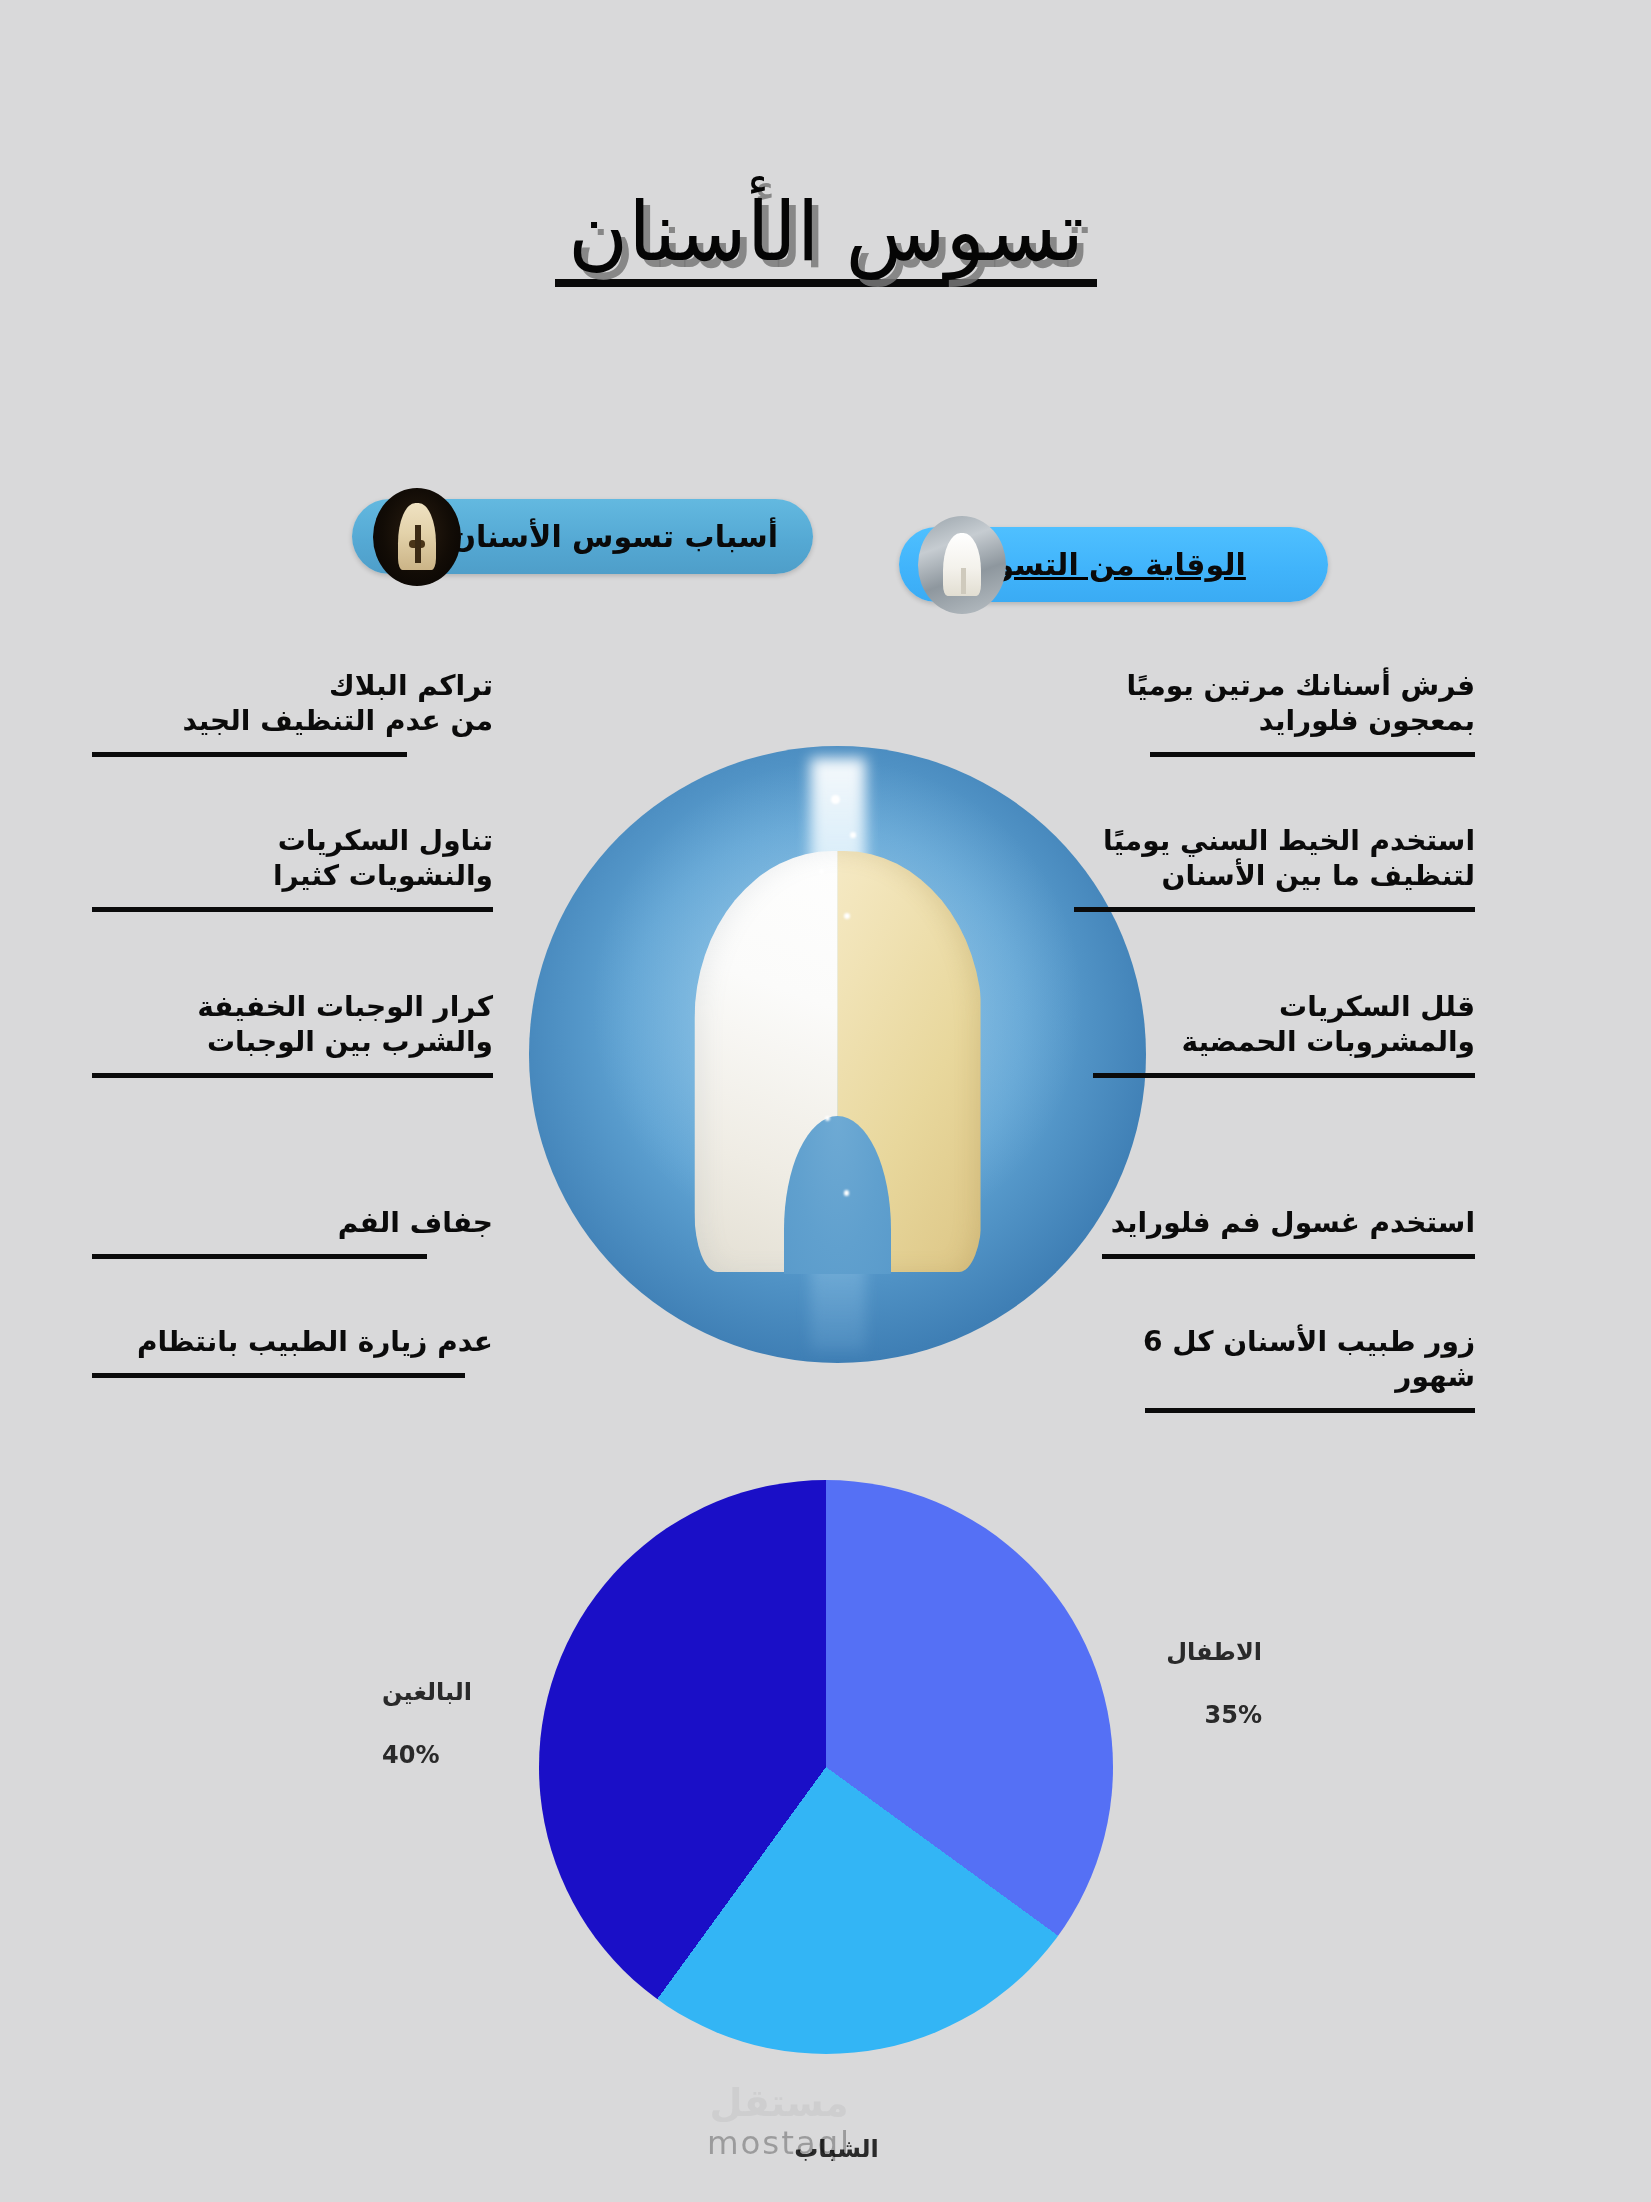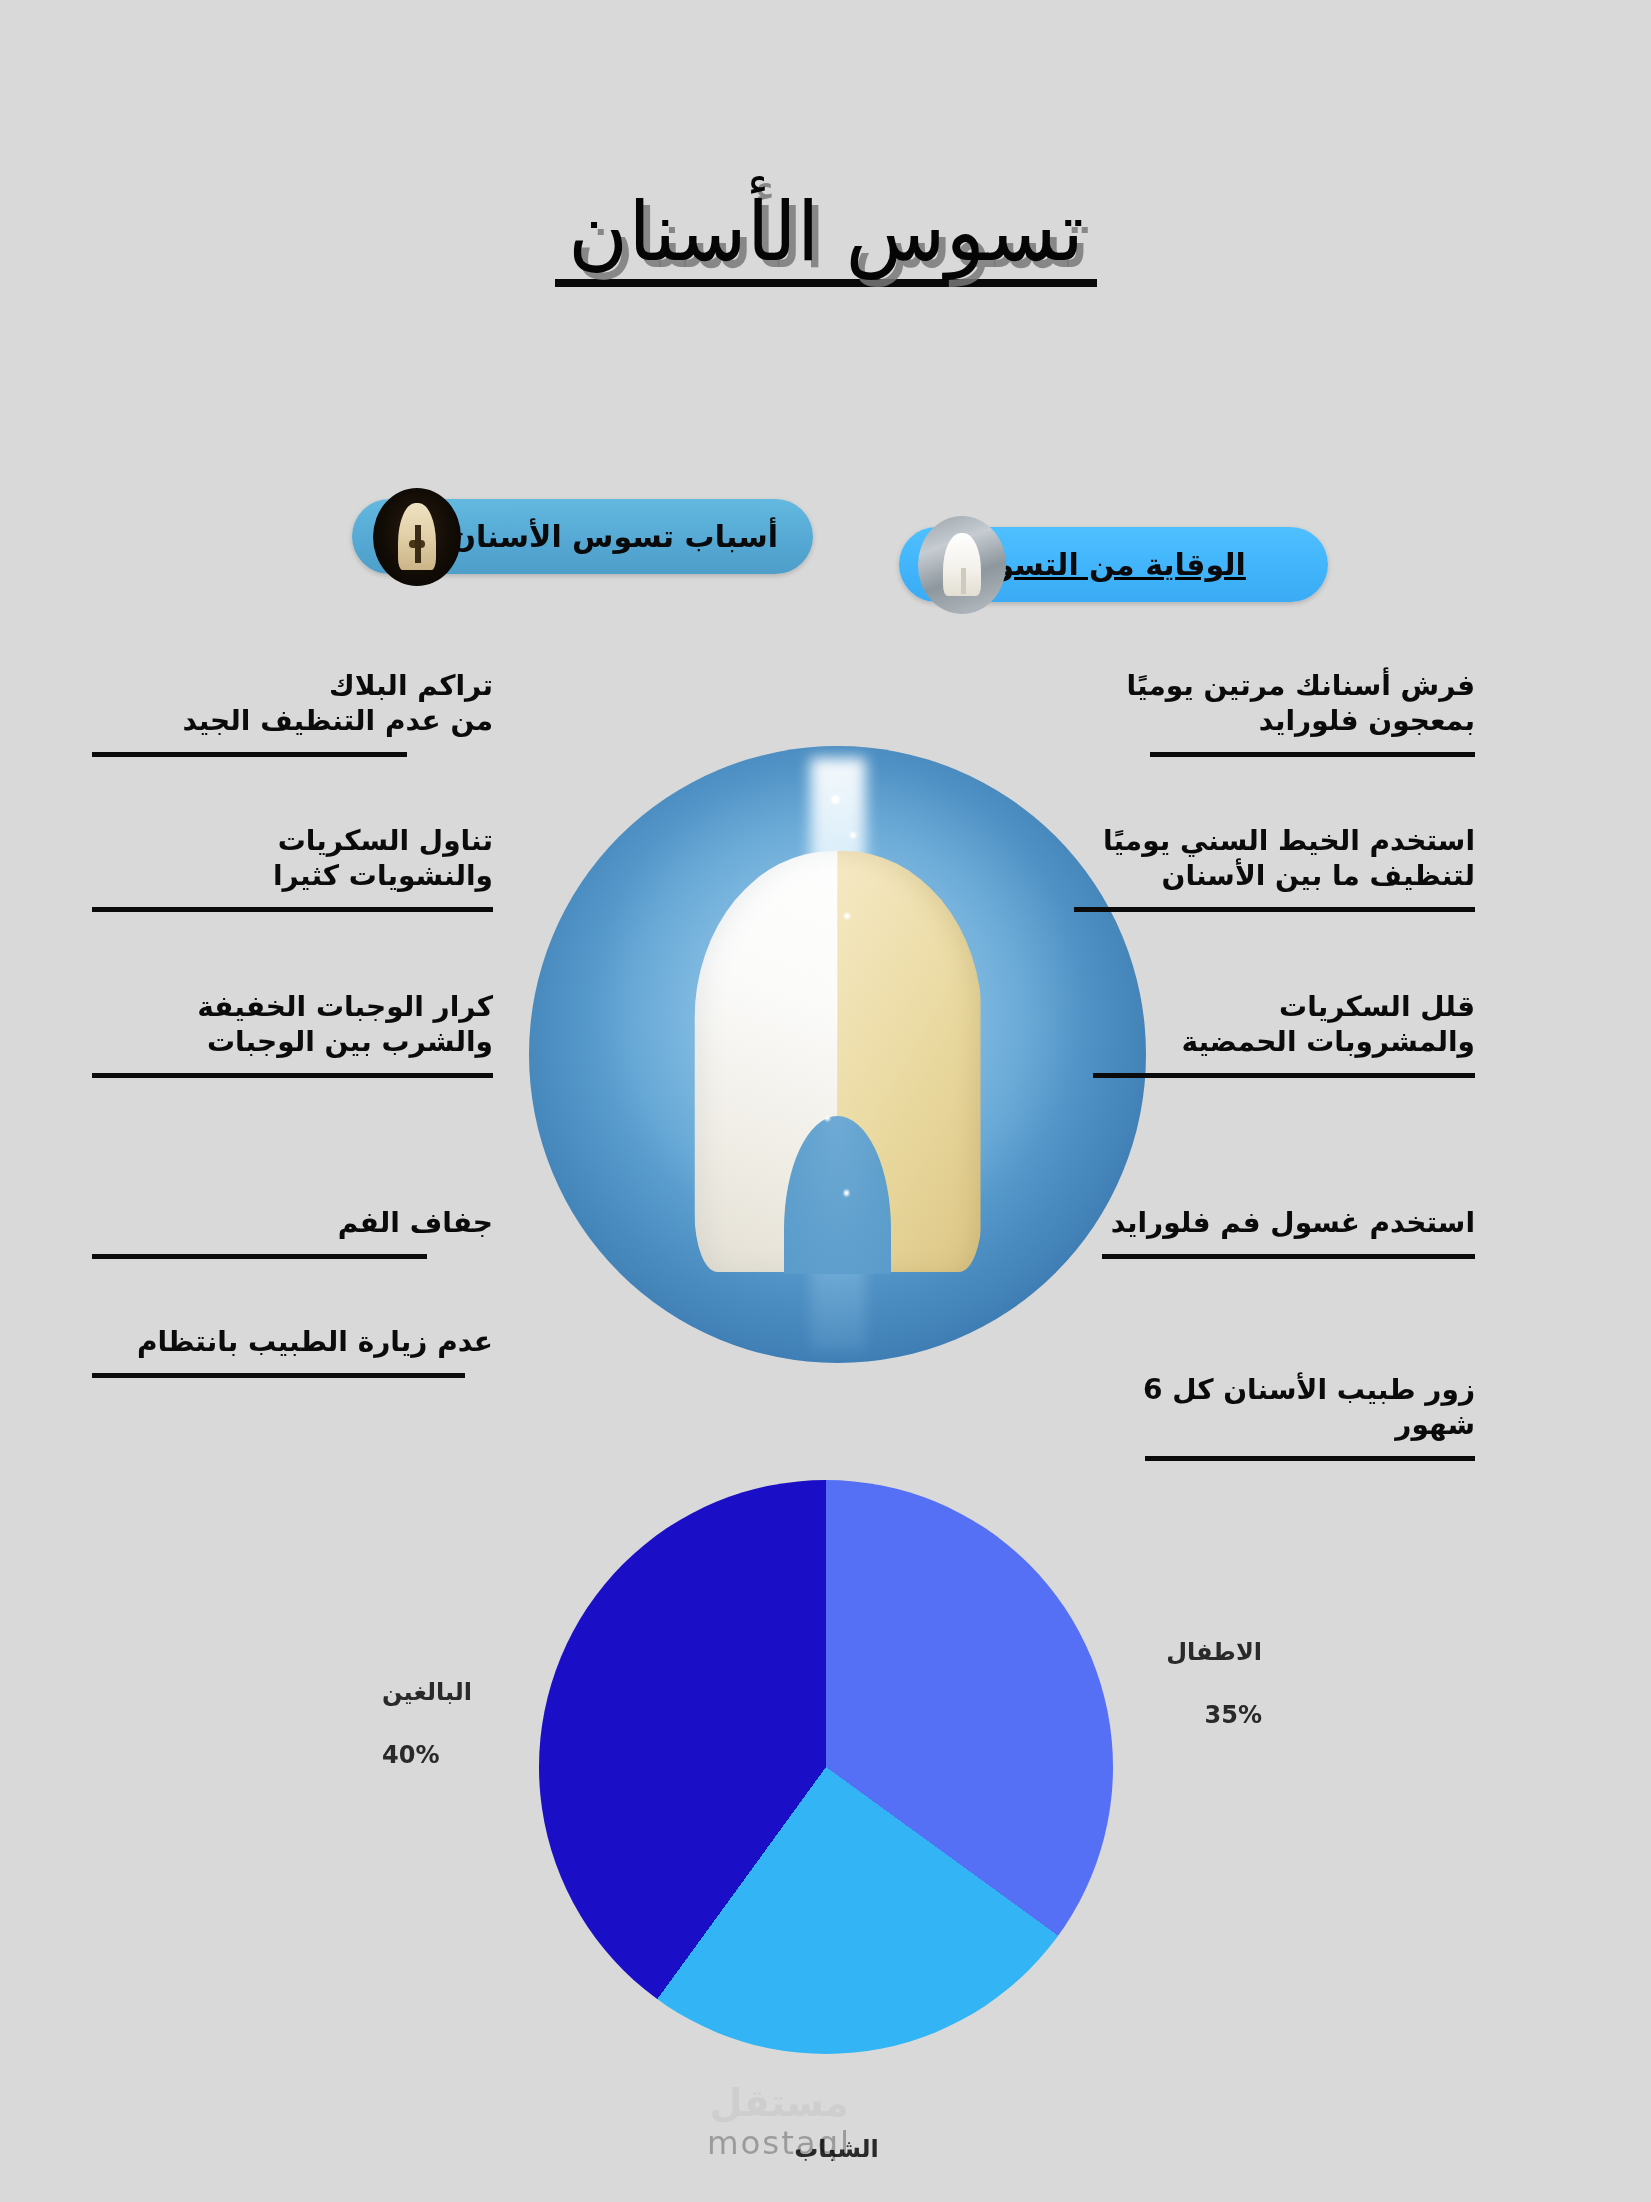--- a/index.html
+++ b/index.html
@@ -173,21 +173,21 @@
 
   
   #fact-r-0{top:669px;}
   #fact-r-0 .rule{width:325px;margin-left:auto;margin-right:0;}
   #fact-r-1{top:824px;}
   #fact-r-1 .rule{width:401px;margin-left:auto;margin-right:0;}
   #fact-r-2{top:990px;}
   #fact-r-2 .rule{width:382px;margin-left:auto;margin-right:0;}
   #fact-r-3{top:1206px;}
   #fact-r-3 .rule{width:373px;margin-left:auto;margin-right:0;}
-  #fact-r-4{top:1325px;margin-top:48px;}
+  #fact-r-4{top:1325px;}
   #fact-r-4 .rule{width:330px;margin-left:auto;margin-right:0;}
 
   
   .chart{
     position:absolute;left:539px;top:1480px;
     width:574px;height:574px;
   }
   .donut{
     position:absolute;inset:0;border-radius:50%;
   }

